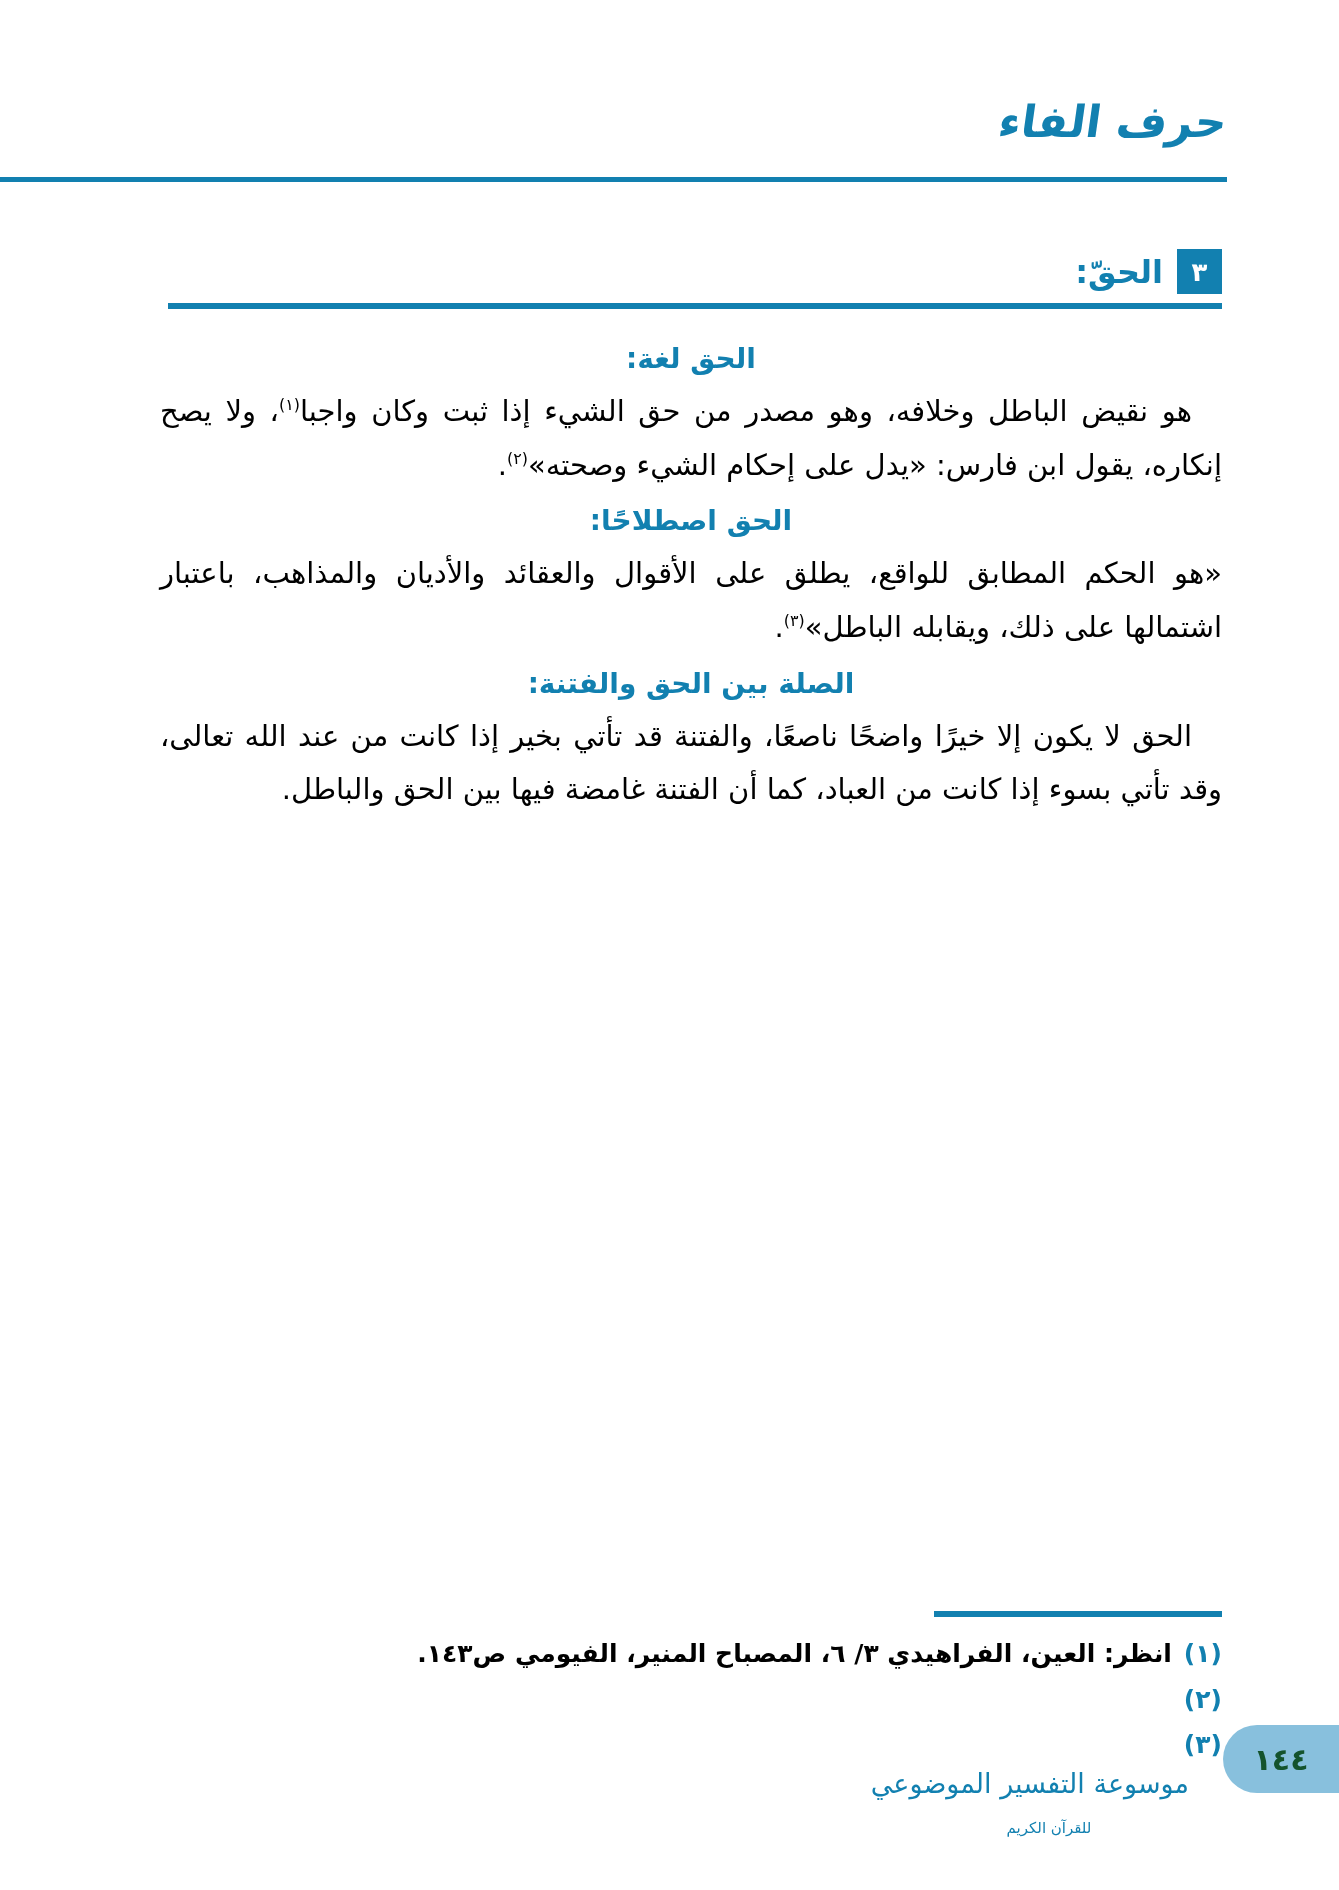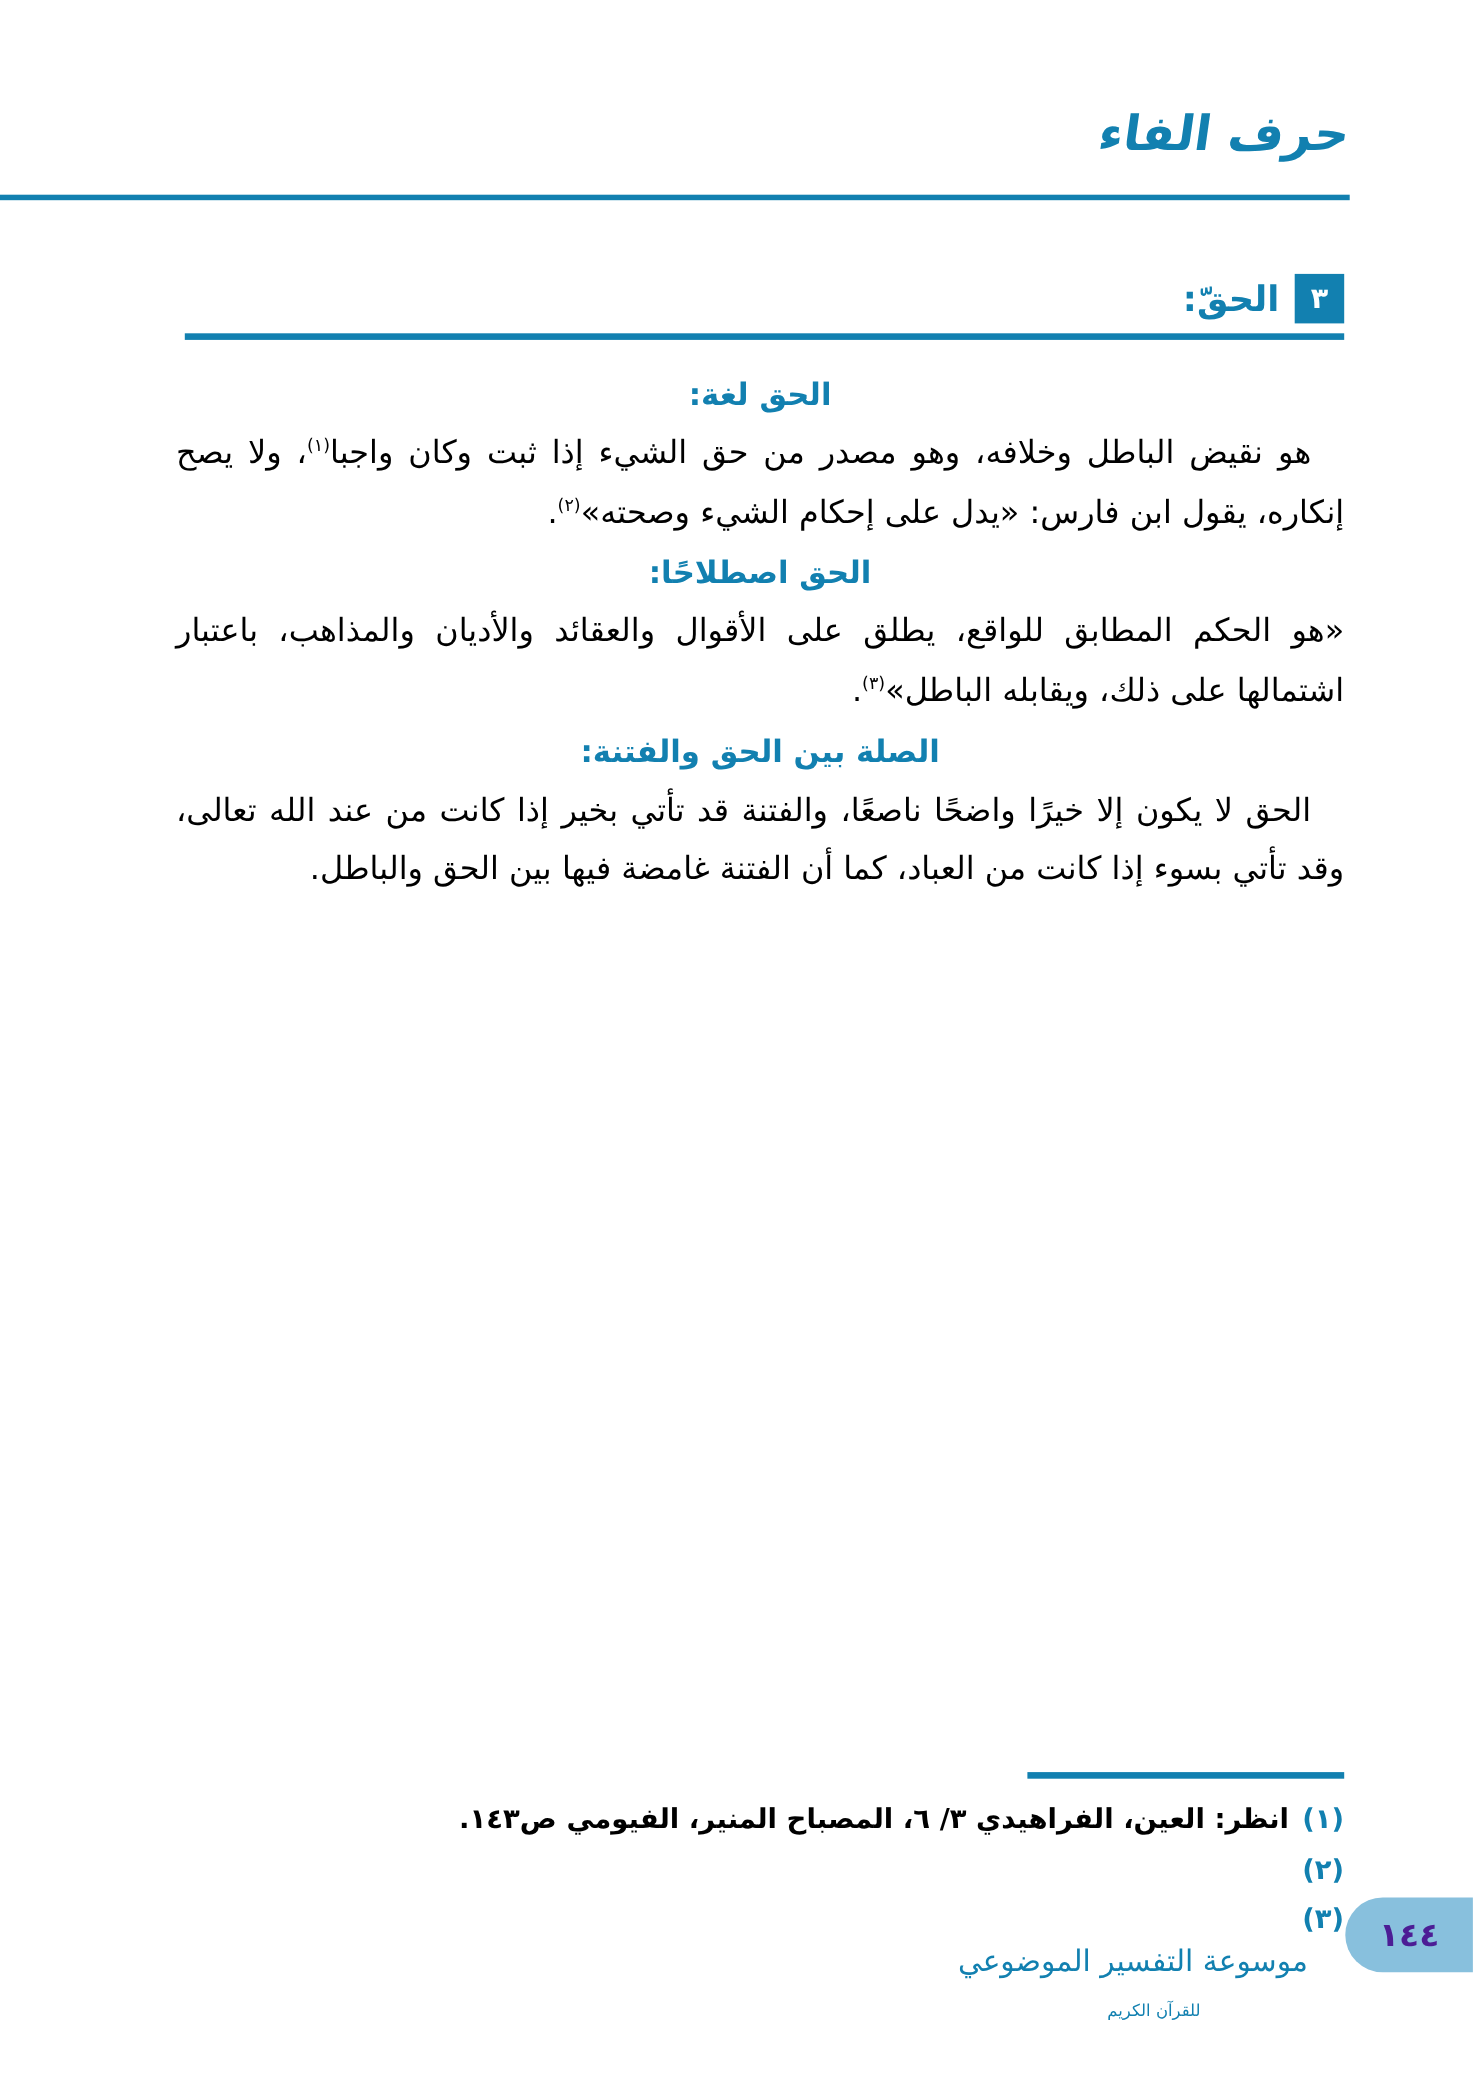--- a/index.html
+++ b/index.html
@@ -149,21 +149,21 @@
     position: absolute;
     top: 1725px;
     right: 0;
     width: 116px;
     height: 68px;
     background: var(--badge);
     border-radius: 34px 0 0 34px;
     display: flex;
     align-items: center;
     justify-content: center;
-    color: #4c1d95;
+    color: #14532d;
     font-size: 30px;
     font-weight: bold;
     letter-spacing: 3px;
   }
 </style>
 </head>
 <body>
 
 <div class="page">
 

